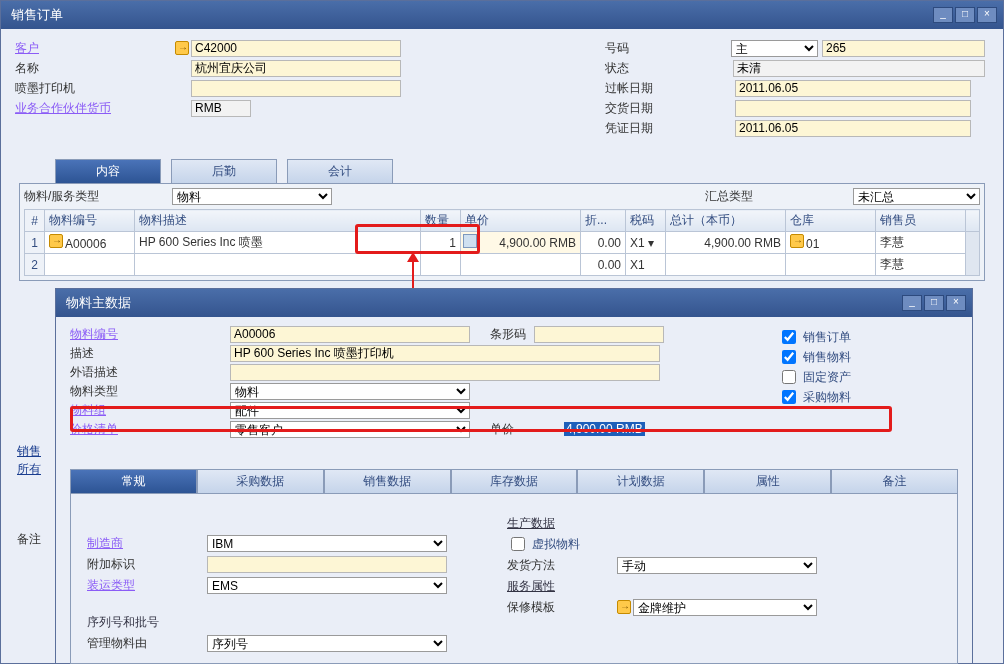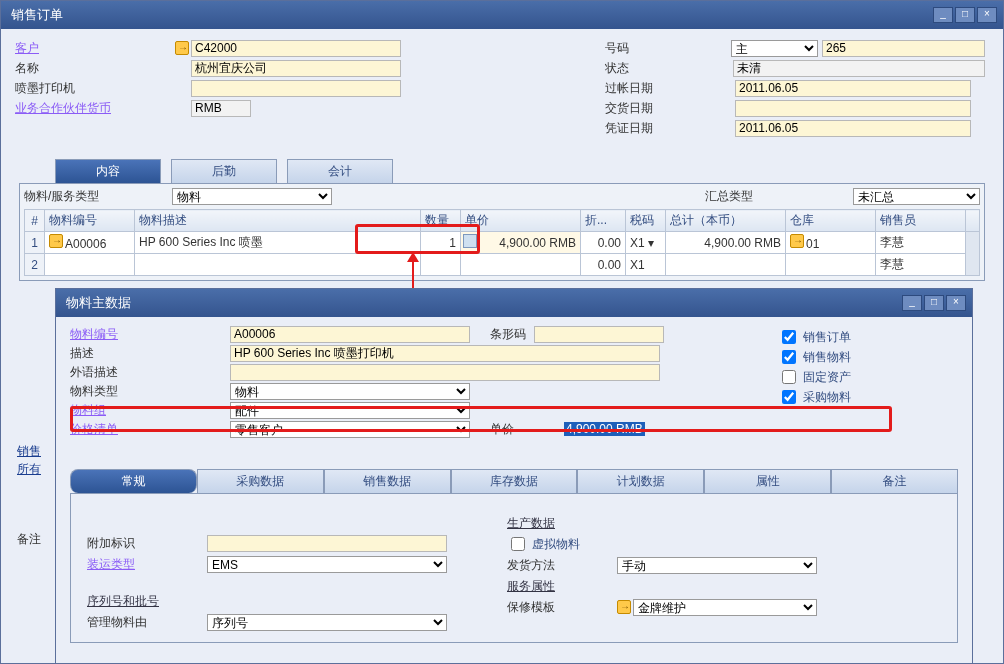--- a/index.html
+++ b/index.html
@@ -52,21 +52,21 @@
 .sub-row .lbl { width:160px; }
 .sub-row .fld, .sub-row .sel { width:240px; }
 .chk { width:14px; height:14px; }
 .chk-lbl { margin-left:4px; color:#334d80; }
 .col-right { display:flex; align-items:center; }
 
 .redbox2 { border:3px solid #e31b1b; position:absolute; left:70px; top:406px; width:822px; height:26px; border-radius:3px; pointer-events:none; }
 
 .sub-tabs { display:flex; margin-top:30px; }
 .sub-tab { flex:1; text-align:center; padding:3px 0; border:1px solid #8a9bb8; border-bottom:none; background: linear-gradient(#e0e8f5,#c5d4ea); color:#334d80; cursor:pointer; font-size:12px; }
-.sub-tab.active { background: linear-gradient(#4a73b8,#2d5494); color:#fff;border-radius:8px; }
+.sub-tab.active { background: linear-gradient(#4a73b8,#2d5494); color:#fff; }
 .sub-panel { border:1px solid #8a9bb8; padding:20px 16px 10px; background:#eaeef7; display:flex; gap:60px; }
 .sub-panel .form-col .sub-row .lbl { width:120px; }
 .sub-panel .sel { width:240px; }
 
 .floating-lbl { position:absolute; color:#1a3d8f; text-decoration:underline; font-size:12px; }
 
 .hl-blue { background:#1e5fba; color:#fff; padding:0 2px; }
 </style>
 </head>
 <body>
@@ -263,30 +263,34 @@
       <div class="sub-tab">销售数据</div>
       <div class="sub-tab">库存数据</div>
       <div class="sub-tab">计划数据</div>
       <div class="sub-tab">属性</div>
       <div class="sub-tab">备注</div>
     </div>
     <div class="sub-panel">
       <div class="form-col">
         <div style="height:18px"></div>
         <div class="sub-row">
+            <span class="lbl link">制造商</span>
+            <select class="sel"><option>IBM</option></select>
+          </div>
+        <div class="sub-row">
             <span class="lbl">附加标识</span>
             <input class="fld" style="width: 240px;">
           </div>
         <div class="sub-row">
             <span class="lbl link">装运类型</span>
             <select class="sel"><option>EMS</option></select>
           </div>
         <div style="height:14px"></div>
         <div class="sub-row">
-            <span class="lbl" style="text-decoration:underline;color:#334">序列号和批号</span>
+            <span class="lbl" style="color:#334">序列号和批号</span>
           </div>
         <div class="sub-row">
             <span class="lbl">管理物料由</span>
             <select class="sel"><option>序列号</option></select>
           </div>
       </div>
       <div class="form-col">
         <div class="sub-row">
             <span class="lbl" style="text-decoration:underline;color:#334;width:auto">生产数据</span>
           </div>

